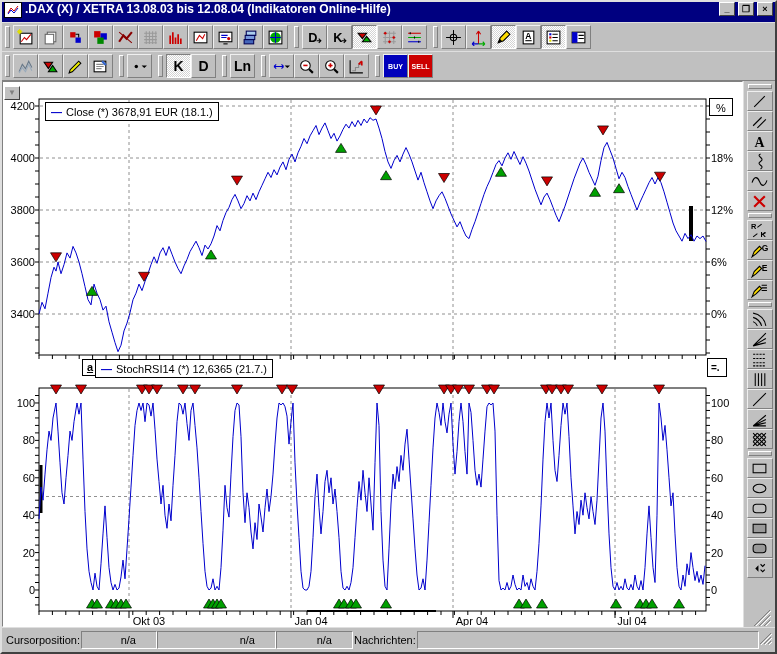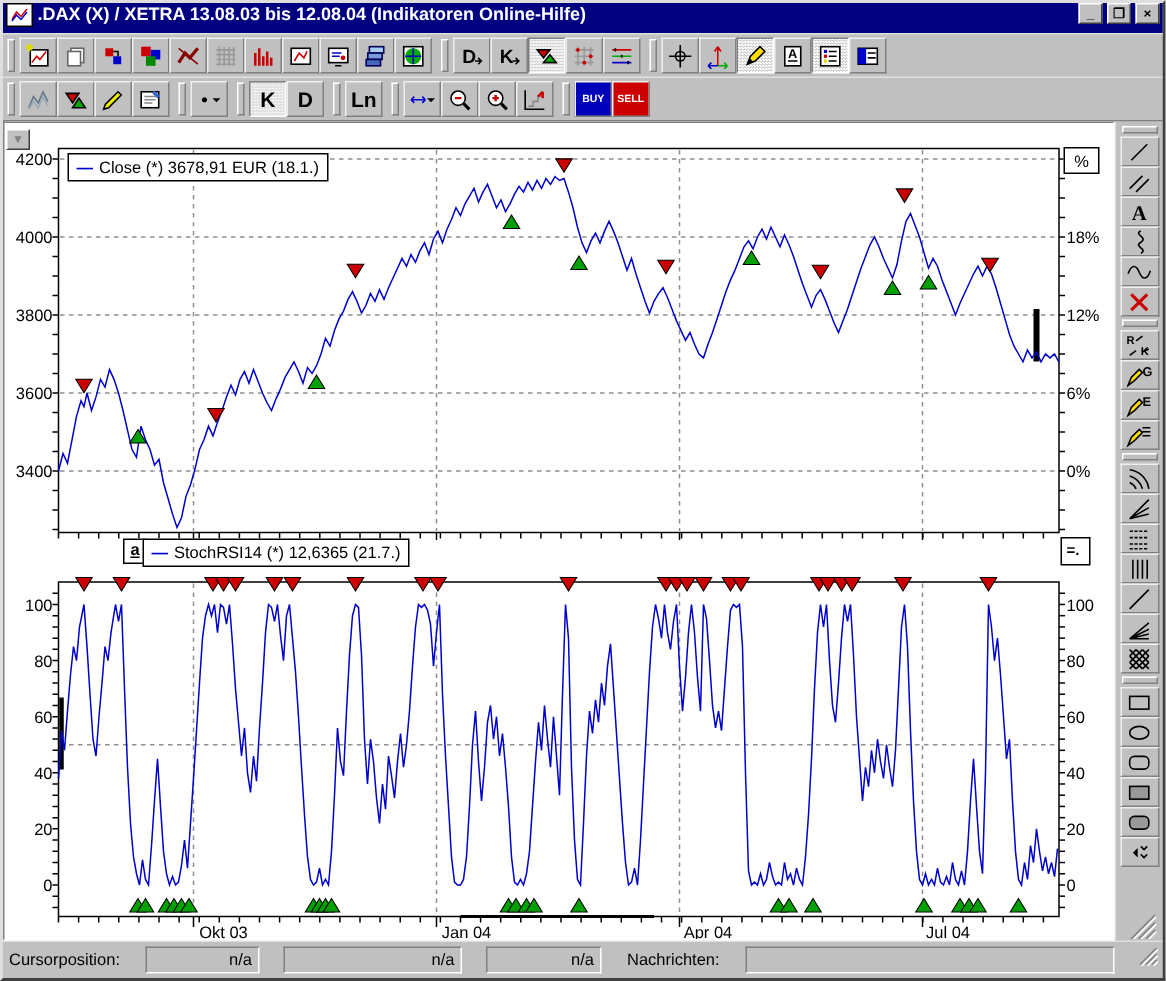--- a/index.html
+++ b/index.html
@@ -25,24 +25,24 @@
   .tb.sell{background:#cc0000;color:#fff;font-weight:bold;font-size:7px}
   .workspace{flex:1;display:flex;min-height:0;border-top:1px solid #808080}
   .chartarea{position:relative;width:741px;flex:0 0 741px;background:#fff;box-sizing:border-box;
              border:1px solid;border-color:#808080 #fff #fff #808080;overflow:hidden}
   .righttools{flex:1;background:#c0c0c0;border-left:1px solid #dfdfdf;display:flex;flex-direction:column;align-items:center;padding-top:1px;overflow:hidden}
   .vgrip{width:22px;height:3px;border:1px solid;border-color:#fff #808080 #808080 #fff;margin:2px 0;flex:0 0 auto}
   .rtb{width:26px;height:20px;background:#c0c0c0;border:1px solid;border-color:#efefef #808080 #808080 #efefef;
        padding:0;display:flex;align-items:center;justify-content:center;flex:0 0 auto}
   .rspacer{flex:1}
   .cornergrip{width:22px;height:18px;margin-bottom:1px}
-  .statusbar{height:24px;flex:0 0 auto;display:flex;align-items:center;gap:16px;padding:0 3px;border-top:1px solid #dfdfdf;background:#c0c0c0}
+  .statusbar{height:24px;flex:0 0 auto;display:flex;align-items:center;gap:0;padding:0 3px;border-top:1px solid #dfdfdf;background:#c0c0c0}
   .slabel{font-size:11px;padding:0 1px;white-space:nowrap}
   .sfield{height:18px;border:1px solid;border-color:#808080 #fff #fff #808080;background:#c0c0c0;font-size:11px;
-          display:flex;align-items:center;justify-content:flex-end;padding:0 4px;box-sizing:border-box}
+          display:flex;align-items:center;justify-content:flex-end;padding:0 20px;box-sizing:border-box}
   .sfield.msg{justify-content:flex-start;flex:1;position:relative}
   .ctitle{position:absolute;left:40px;top:5px;width:640px;text-align:center;font-weight:bold;font-size:12px;color:#000}
   .minibtn{position:absolute;left:1px;top:4px;width:16px;height:14px;background:#c0c0c0;
            border:1px solid;border-color:#fff #404040 #404040 #fff;padding:0;font-size:8px;line-height:10px;color:#808080}
   .legend{position:absolute;border:1px solid #000;background:#fff;font-size:11px;color:#000;
           display:flex;align-items:center;gap:5px;padding:1px 5px;white-space:nowrap;height:15px}
   .lkey{color:#0000cc;font-weight:bold;letter-spacing:-1px}
   .pctbtn{position:absolute;left:706px;top:16px;width:24px;height:18px;border:1px solid #000;background:#fff;
           font-size:11px;text-align:center;line-height:18px;padding:0}
   .abtn{position:absolute;left:79px;top:277px;width:16px;height:17px;border:1px solid #000;background:#fff;

